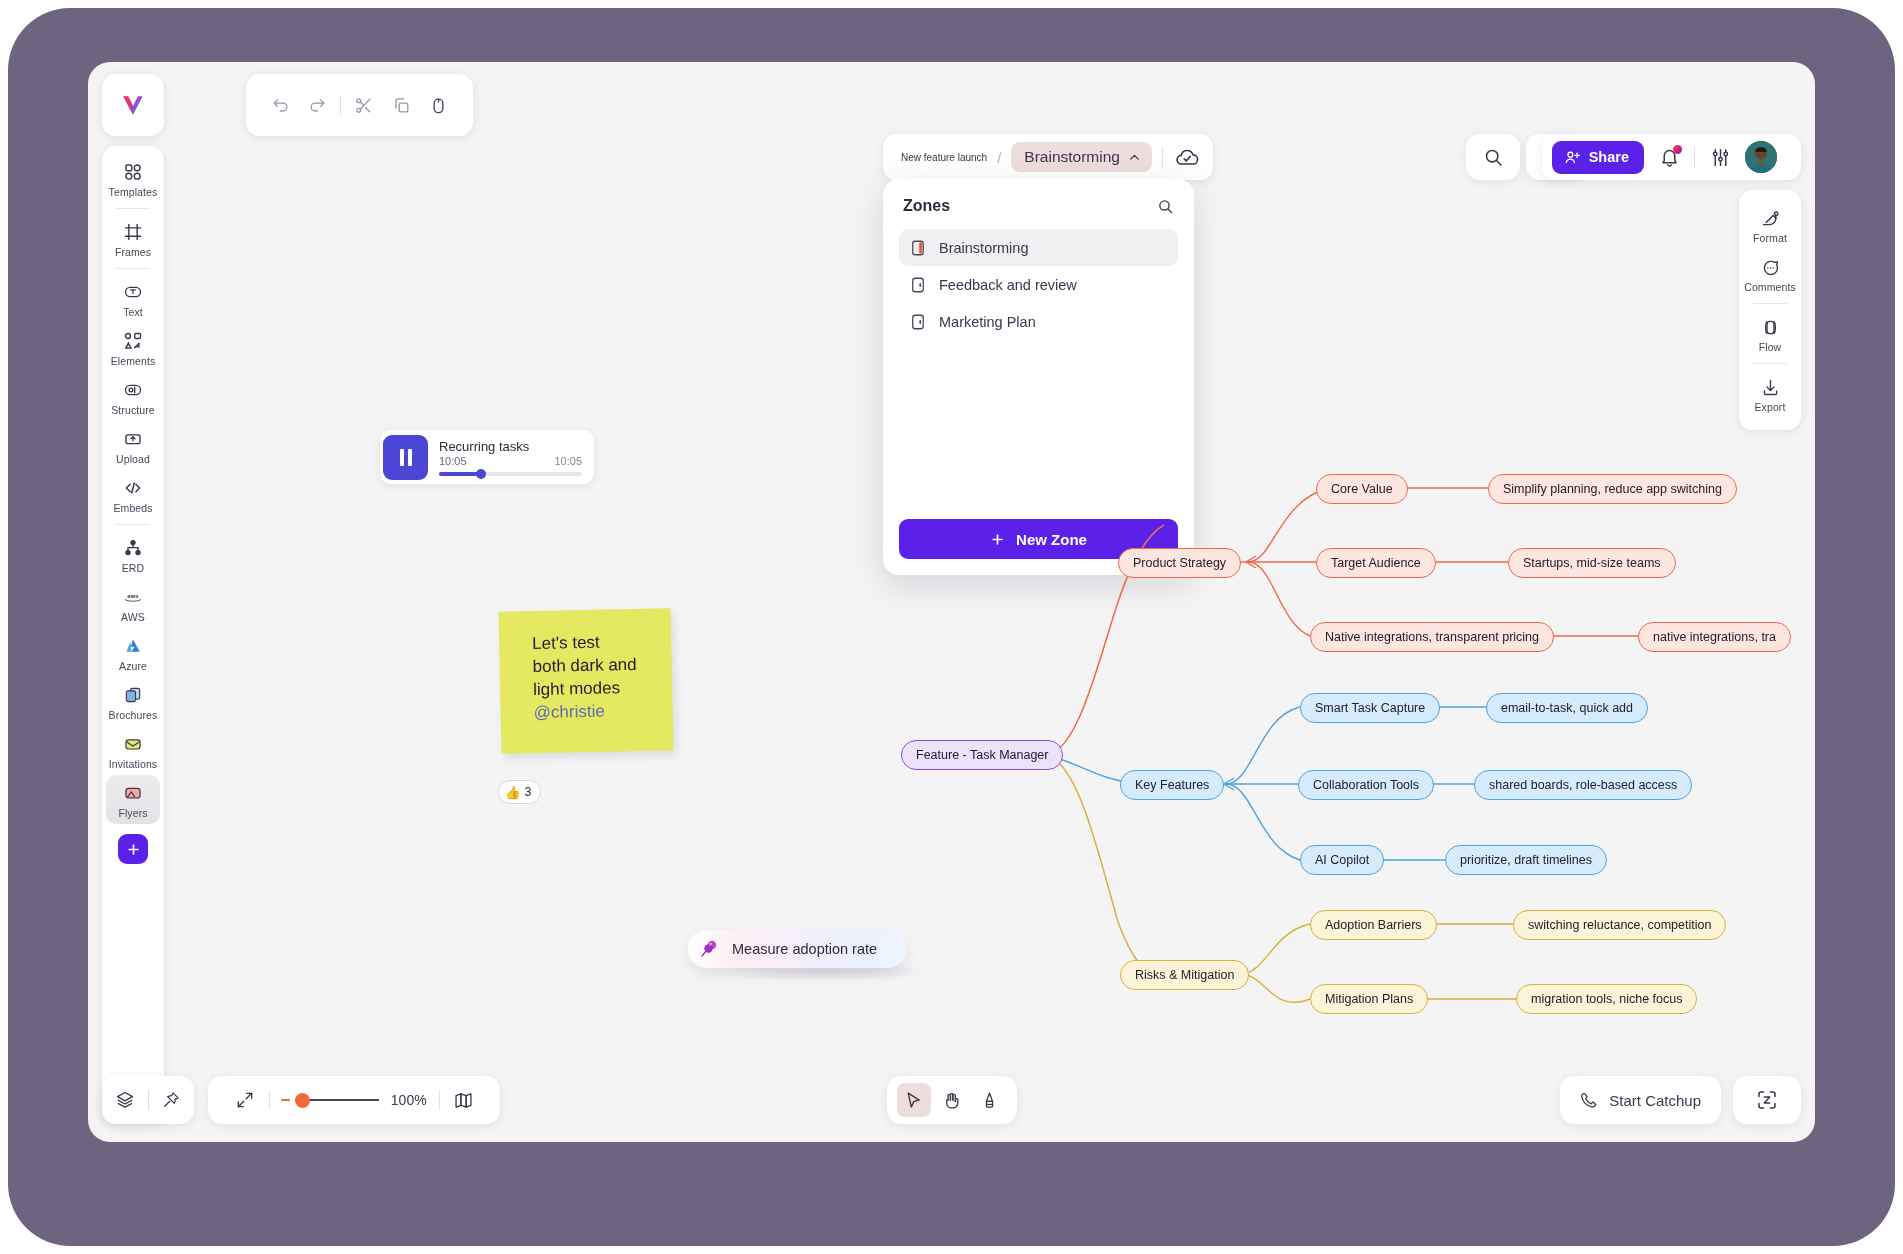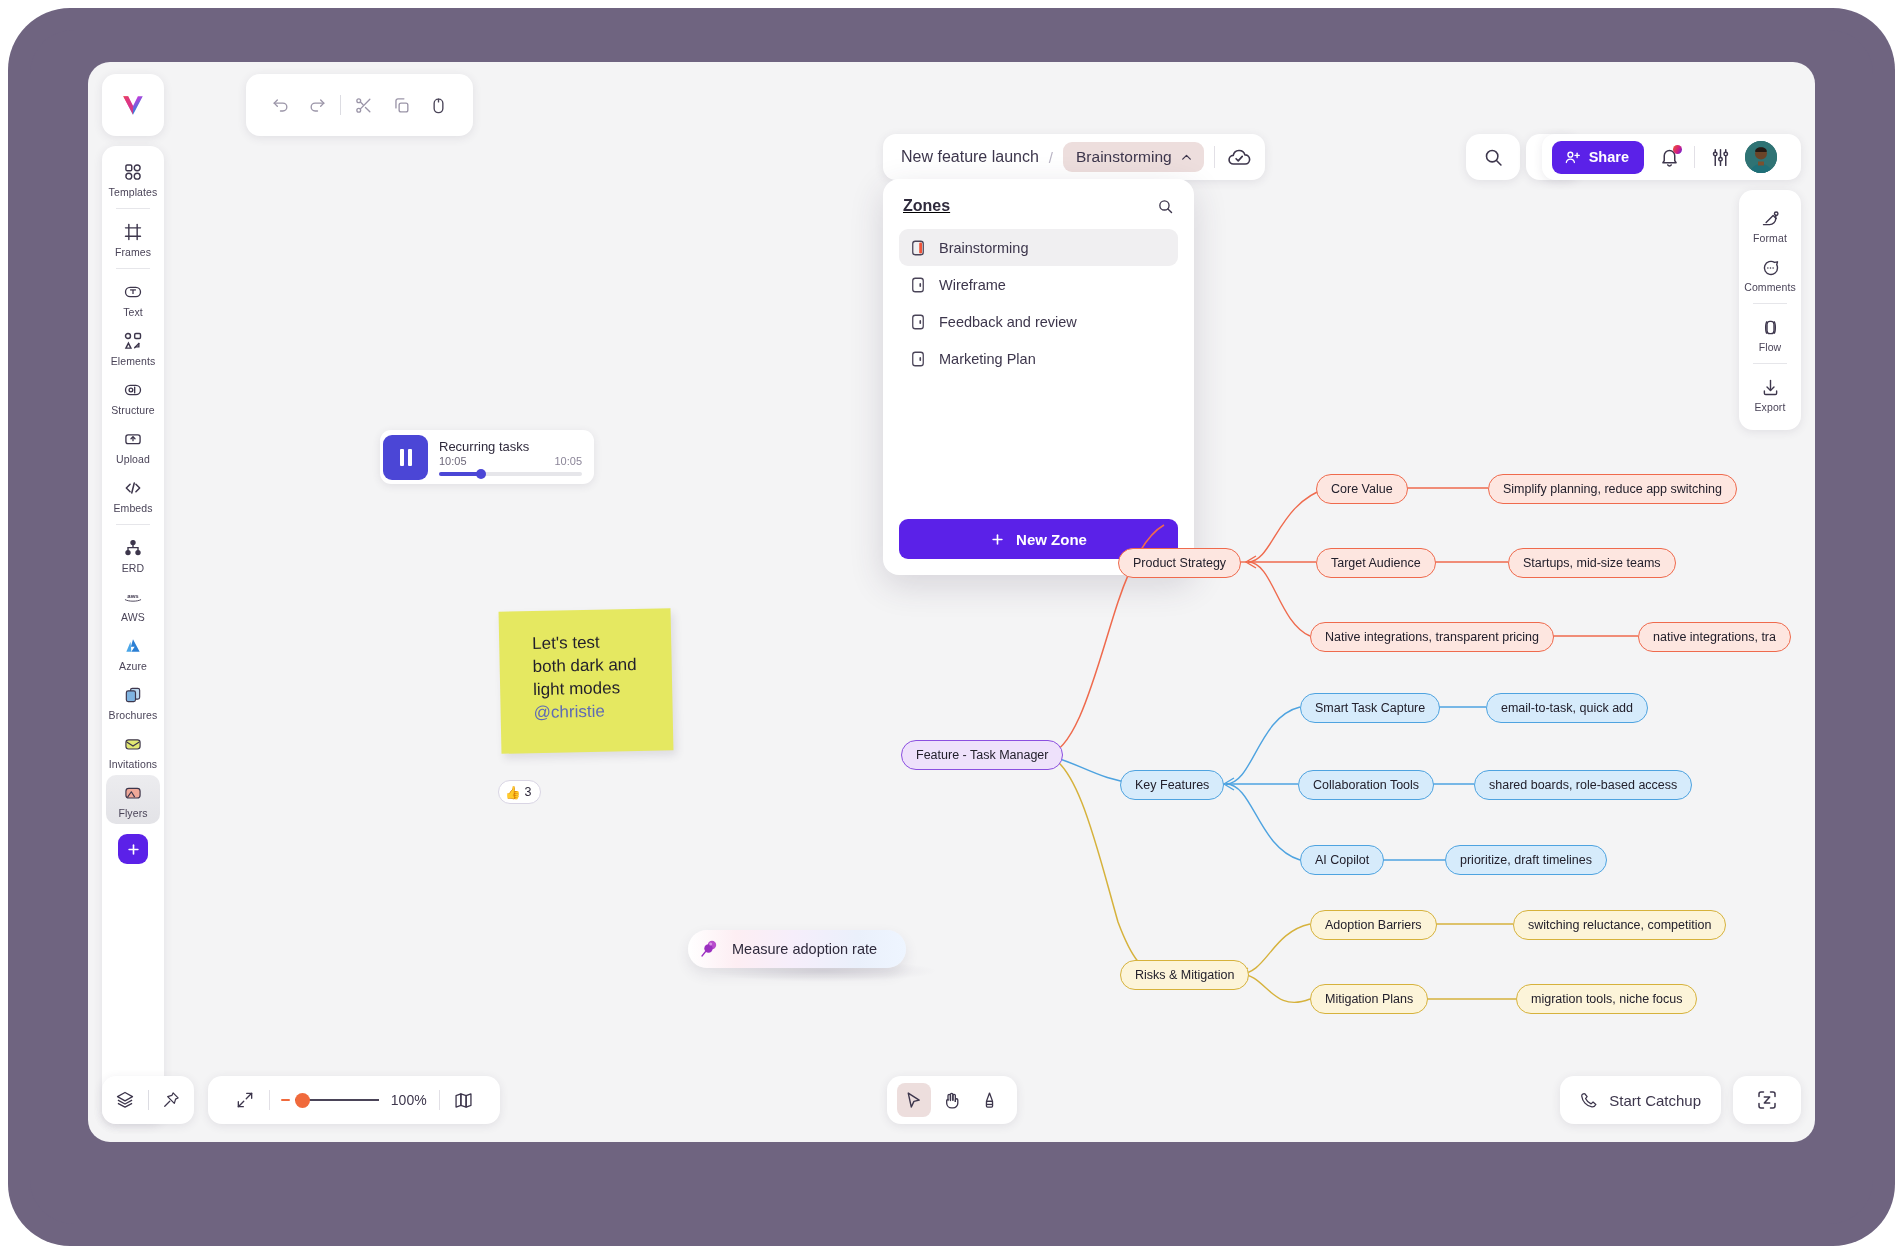--- a/index.html
+++ b/index.html
@@ -89,40 +89,40 @@
   .tb-btn { width: 30px; height: 30px; display:flex; align-items:center; justify-content:center; cursor:pointer; border-radius:7px; }
   .tb-div { width:1px; height:20px; background:#dcdce2; }
 
   
   #breadcrumb {
     position: absolute; left: 795px; top: 72px;
     height: 46px;
     display: flex; align-items: center; padding: 0 12px 0 18px; gap: 10px;
     border-radius: 13px;
   }
-  #crumb-root { font-size: 16px; color: #3d364c; white-space: nowrap; }
+  #crumb-root { font-size: 10px; color: #3d364c; white-space: nowrap; }
   #crumb-slash { color: #b9b4c4; font-size: 15px; }
   #crumb-zone {
     background: #eddedd; border-radius: 9px;
     padding: 6px 11px 6px 13px;
     display: flex; align-items: center; gap: 8px;
     font-size: 15.5px; color: #3d364c; cursor: pointer; white-space: nowrap;
   }
   #crumb-div { width: 1px; height: 22px; background: #e2e0e6; }
   #save-cloud { width: 28px; height: 28px; display:flex; align-items:center; justify-content:center; cursor:pointer; }
 
   
   #zones-pop {
     position: absolute; left: 795px; top: 117px;
     width: 311px; height: 396px;
     background: #fff; border-radius: 16px;
     box-shadow: 0 10px 34px rgba(55,45,75,.16);
     padding: 18px 16px 16px;
   }
-  #zones-head { display:flex; align-items:center; justify-content:space-between; margin-bottom: 14px; padding: 0 4px; text-decoration: underline; }
+  #zones-head { display:flex; align-items:center; justify-content:space-between; margin-bottom: 14px; padding: 0 4px; }
   #zones-title { font-size: 16px; font-weight: 700; color: #2f2a3c; }
   .zone-row {
     display:flex; align-items:center; gap: 12px;
     height: 37px; padding: 0 10px; border-radius: 9px; cursor: pointer;
     font-size: 14.5px; color: #3d364c;
   }
   .zone-row.active { background: #f0eff1; }
   .zone-ic { width: 18px; height: 18px; flex: none; }
   #new-zone-btn {
     position: absolute; left: 16px; right: 16px; bottom: 16px;
@@ -365,27 +365,20 @@
     </div>
 
     <div class="zone-row active">
       <svg class="zone-ic" viewBox="0 0 24 24" fill="none" stroke="#4a4458" stroke-width="1.7">
         <rect x="5" y="3" width="14" height="18" rx="3.4"></rect>
           <rect x="13.6" y="4.6" width="3.8" height="14.8" rx="1.6" fill="#f0543a" stroke="none"></rect>
       </svg>
       <span>Brainstorming</span>
     </div>
 
-    <div class="zone-row">
-      <svg class="zone-ic" viewBox="0 0 24 24" fill="none" stroke="#4a4458" stroke-width="1.7">
-        <rect x="5" y="3" width="14" height="18" rx="3.4"></rect>
-          <line x1="15" y1="10.5" x2="15" y2="13.5" stroke-width="2.2" stroke-linecap="round"></line>
-      </svg>
-      <span>Wireframe</span>
-    </div>
 
     <div class="zone-row">
       <svg class="zone-ic" viewBox="0 0 24 24" fill="none" stroke="#4a4458" stroke-width="1.7">
         <rect x="5" y="3" width="14" height="18" rx="3.4"></rect>
           <line x1="15" y1="10.5" x2="15" y2="13.5" stroke-width="2.2" stroke-linecap="round"></line>
       </svg>
       <span>Feedback and review</span>
     </div>
 
     <div class="zone-row">

